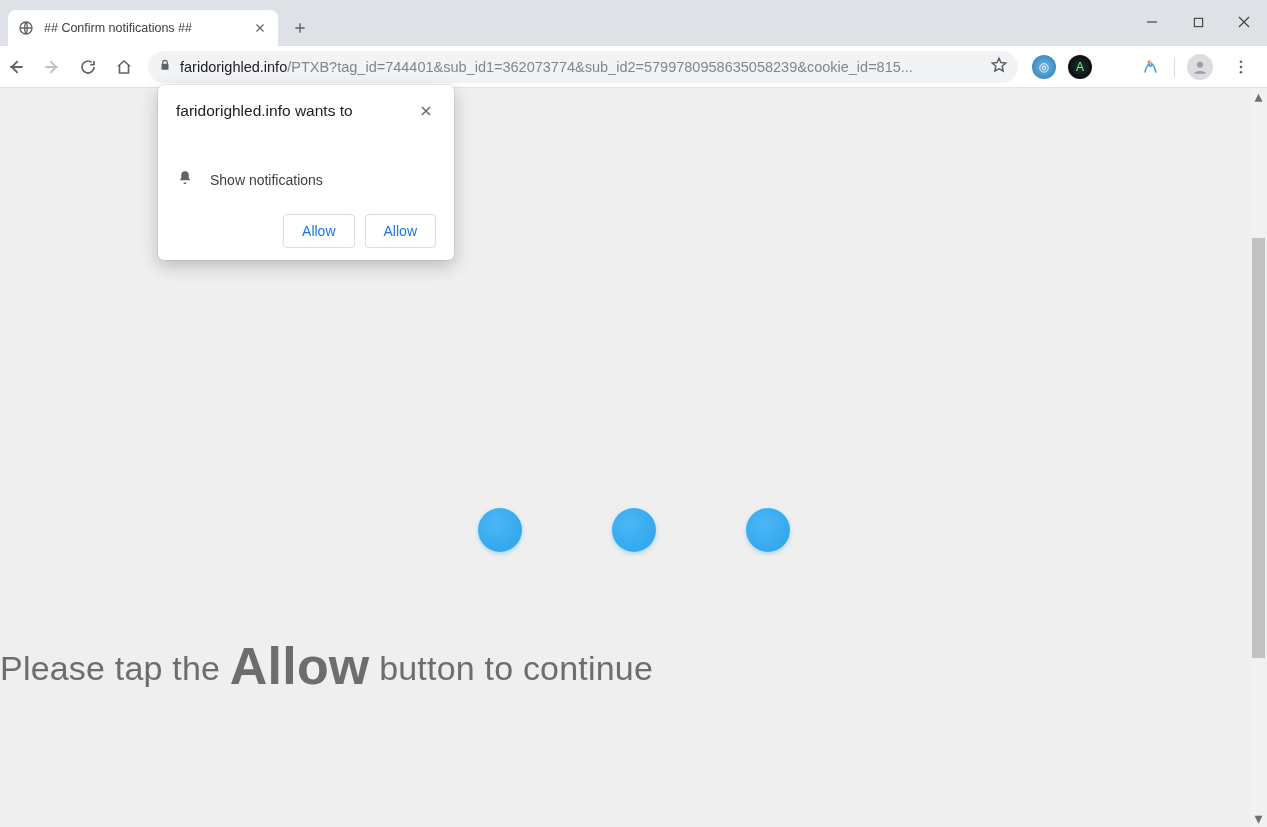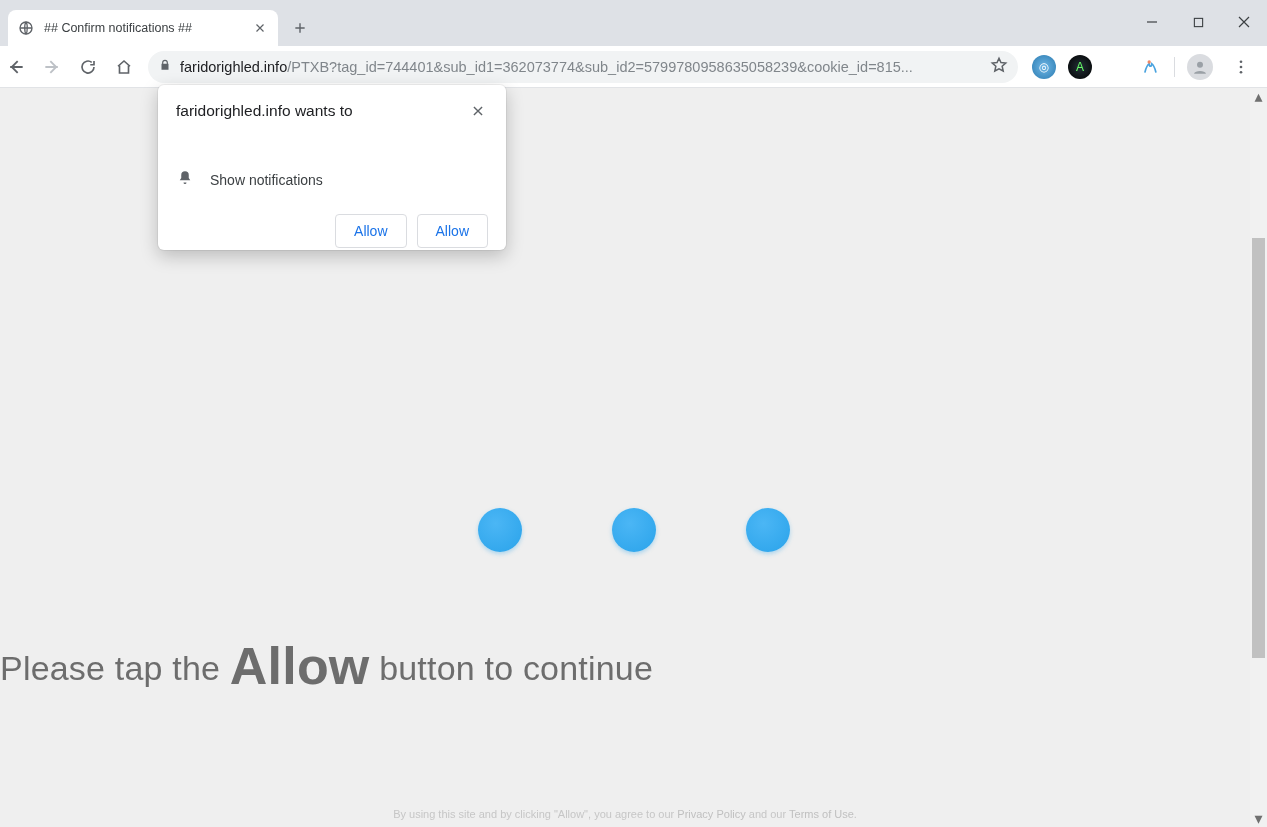--- a/index.html
+++ b/index.html
@@ -44,21 +44,21 @@
     .dots { position:absolute; left:50%; top:420px; transform:translate(-50%,0); display:flex; gap:90px; }
     .dot { width:44px; height:44px; border-radius:50%; background: radial-gradient(circle at 40% 35%, #4bb6f5, #2aa3ea); box-shadow: 0 2px 4px rgba(42,163,234,.35); }
 
     .headline { position:absolute; left:0; right:17px; top:548px; color:#6d6d6d; font-size:34px; font-weight:350; letter-spacing:.2px; }
     .headline .em { font-size:52px; font-weight:600; color:#6d6d6d; vertical-align:-4px; }
 
     .fineprint { position:absolute; left:0; right:17px; bottom:7px; text-align:center; font-size:11px; color:#c6c6c6; }
     .fineprint .lk { color:#c0c0c0; }
 
     
-    .perm { position:absolute; left:158px; top:85px; width:348px; background:#fff; border-radius:6px; box-shadow: 0 6px 18px rgba(0,0,0,.22), 0 0 0 1px rgba(0,0,0,.05); padding:16px 18px 2px 18px; }
+    .perm { position:absolute; left:158px; top:85px; width:296px; background:#fff; border-radius:6px; box-shadow: 0 6px 18px rgba(0,0,0,.22), 0 0 0 1px rgba(0,0,0,.05); padding:16px 18px 12px 18px; }
     .perm .phead { display:flex; align-items:center; justify-content:space-between; margin-bottom:12px; }
     .perm .ptitle { font-size:15.5px; color:#202124; }
     .perm .pclose { cursor:pointer; color:#5f6368; width:20px; height:20px; display:flex; align-items:center; justify-content:center; }
     .perm .prow { display:flex; align-items:center; gap:16px; color:#3c4043; font-size:14px; margin-bottom:24px;margin-top:48px; }
     .perm .prow .bell { color:#5f6368; }
     .perm .pactions { display:flex; justify-content:flex-end; gap:10px; }
     .perm .pbtn { border:1px solid #dadce0; background:#fff; color:#1a73e8; font-size:14px; padding:8px 18px; border-radius:4px; cursor:pointer; }
   </style>
 </head>
 <body>
@@ -169,23 +169,20 @@
 
 <div class="viewport">
   <div class="dots">
     <div class="dot"></div>
     <div class="dot"></div>
     <div class="dot"></div>
   </div>
   <div class="headline">
     <span>Please tap the </span><span class="em">Allow</span><span> button to continue</span>
   </div>
-  <div class="fineprint">
-    <span>By using this site and by clicking "Allow", you agree to our </span><span class="lk">Privacy Policy</span><span> and our </span><span class="lk">Terms of Use</span><span>.</span>
-  </div>
 
   <div class="scroll-gutter">
     <div class="scroll-arrow up">▴</div>
     <div class="scroll-thumb"></div>
     <div class="scroll-arrow down">▾</div>
   </div>
 </div>
 
 <div class="perm">
   <div class="phead">

